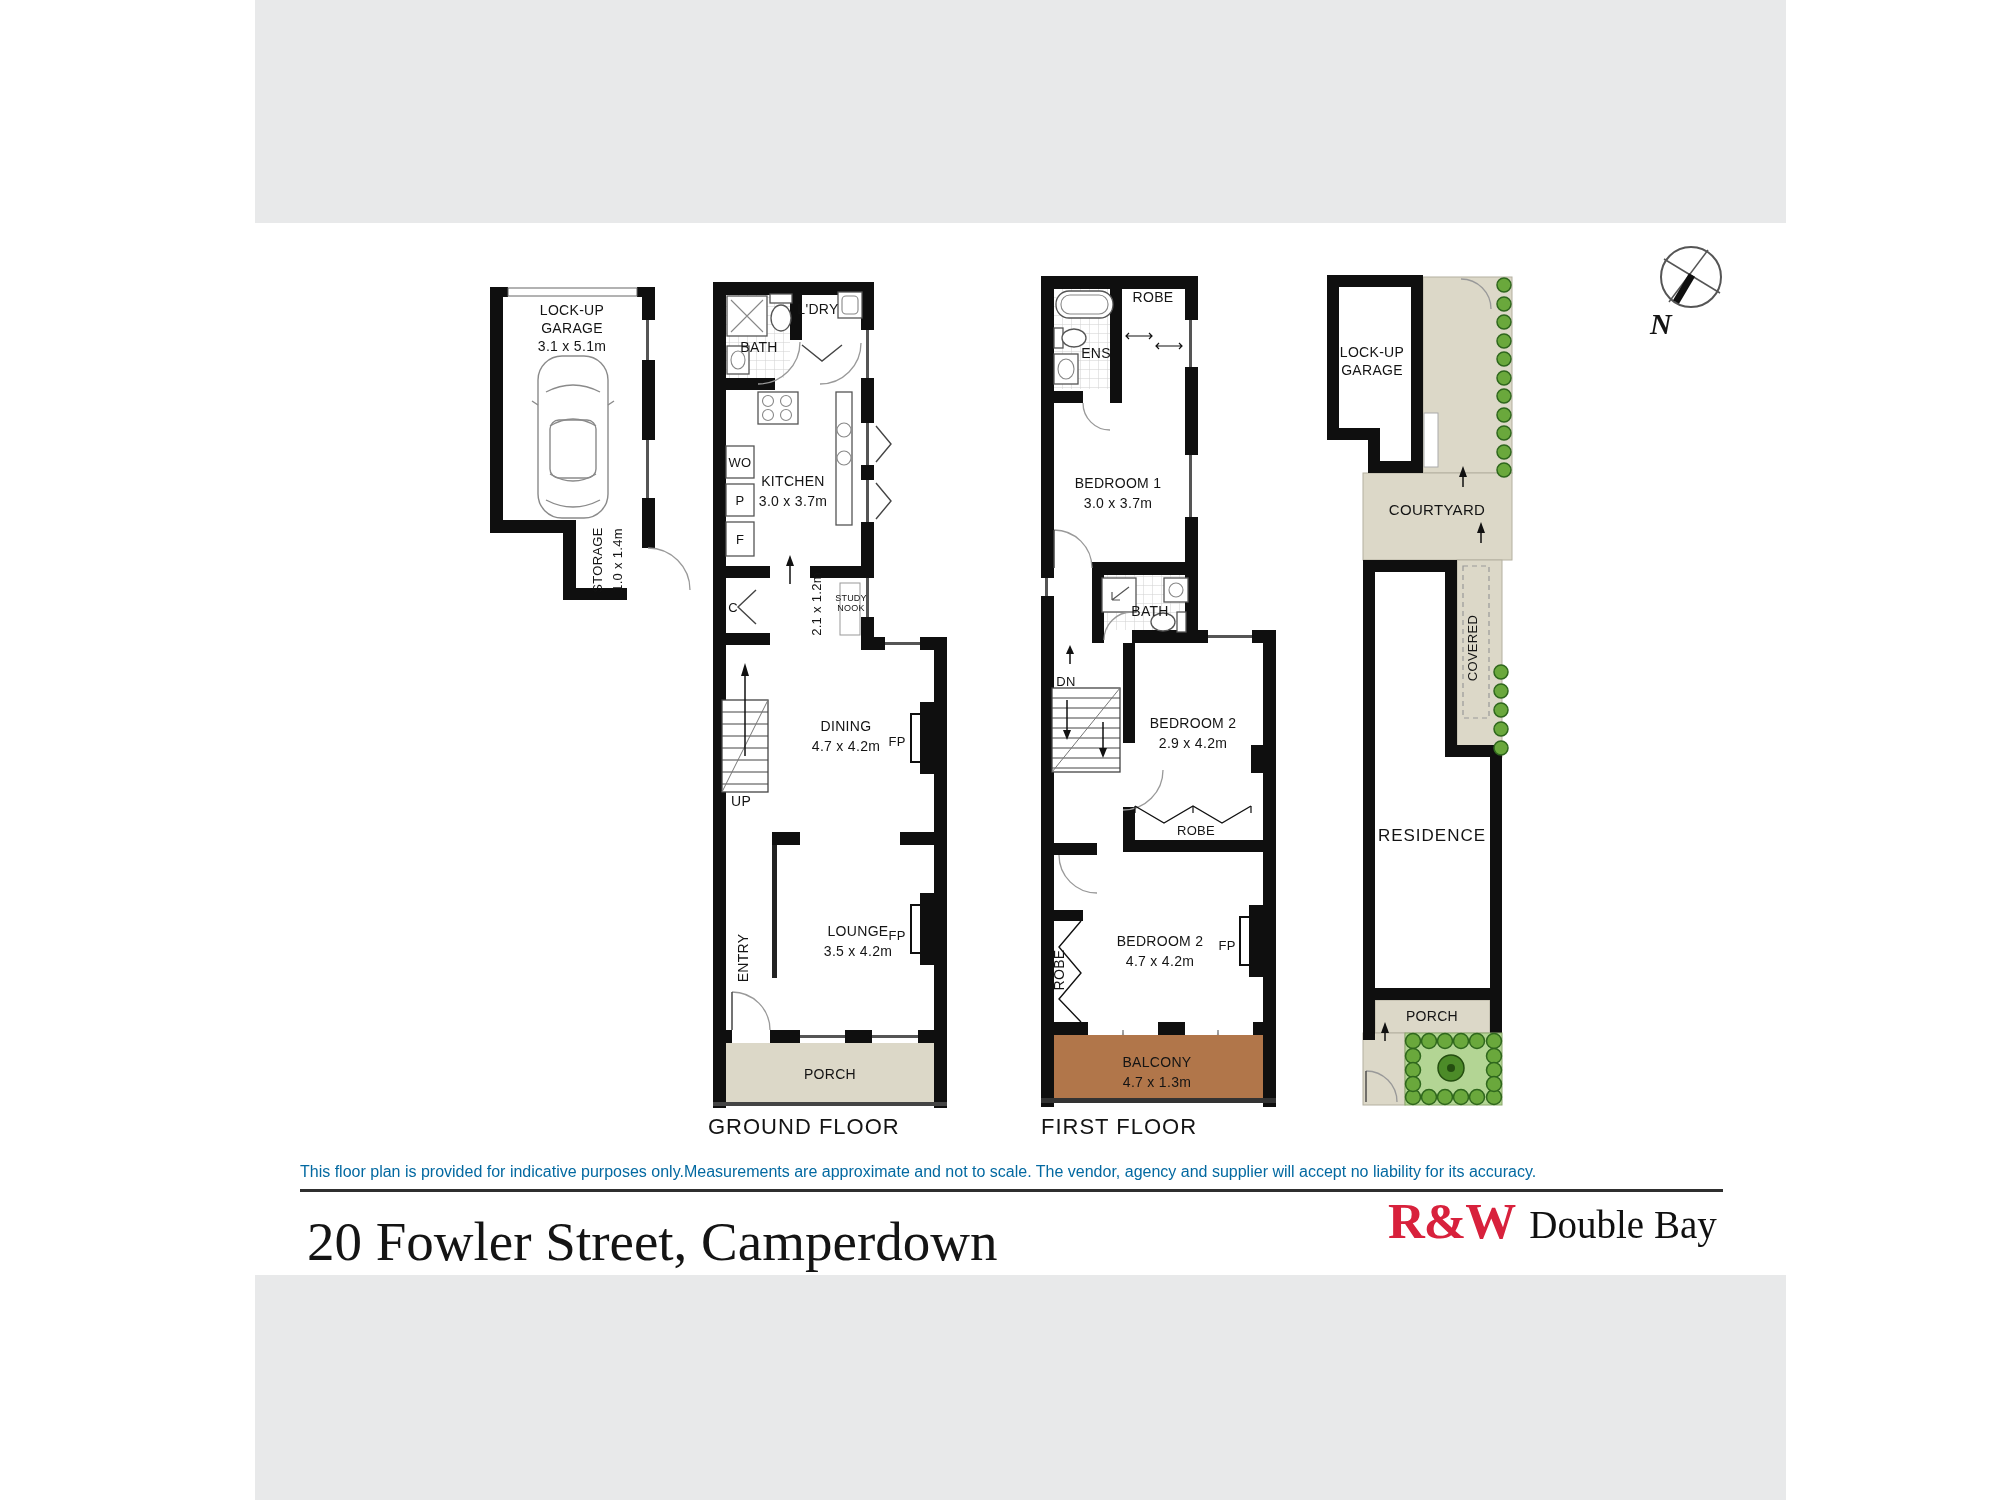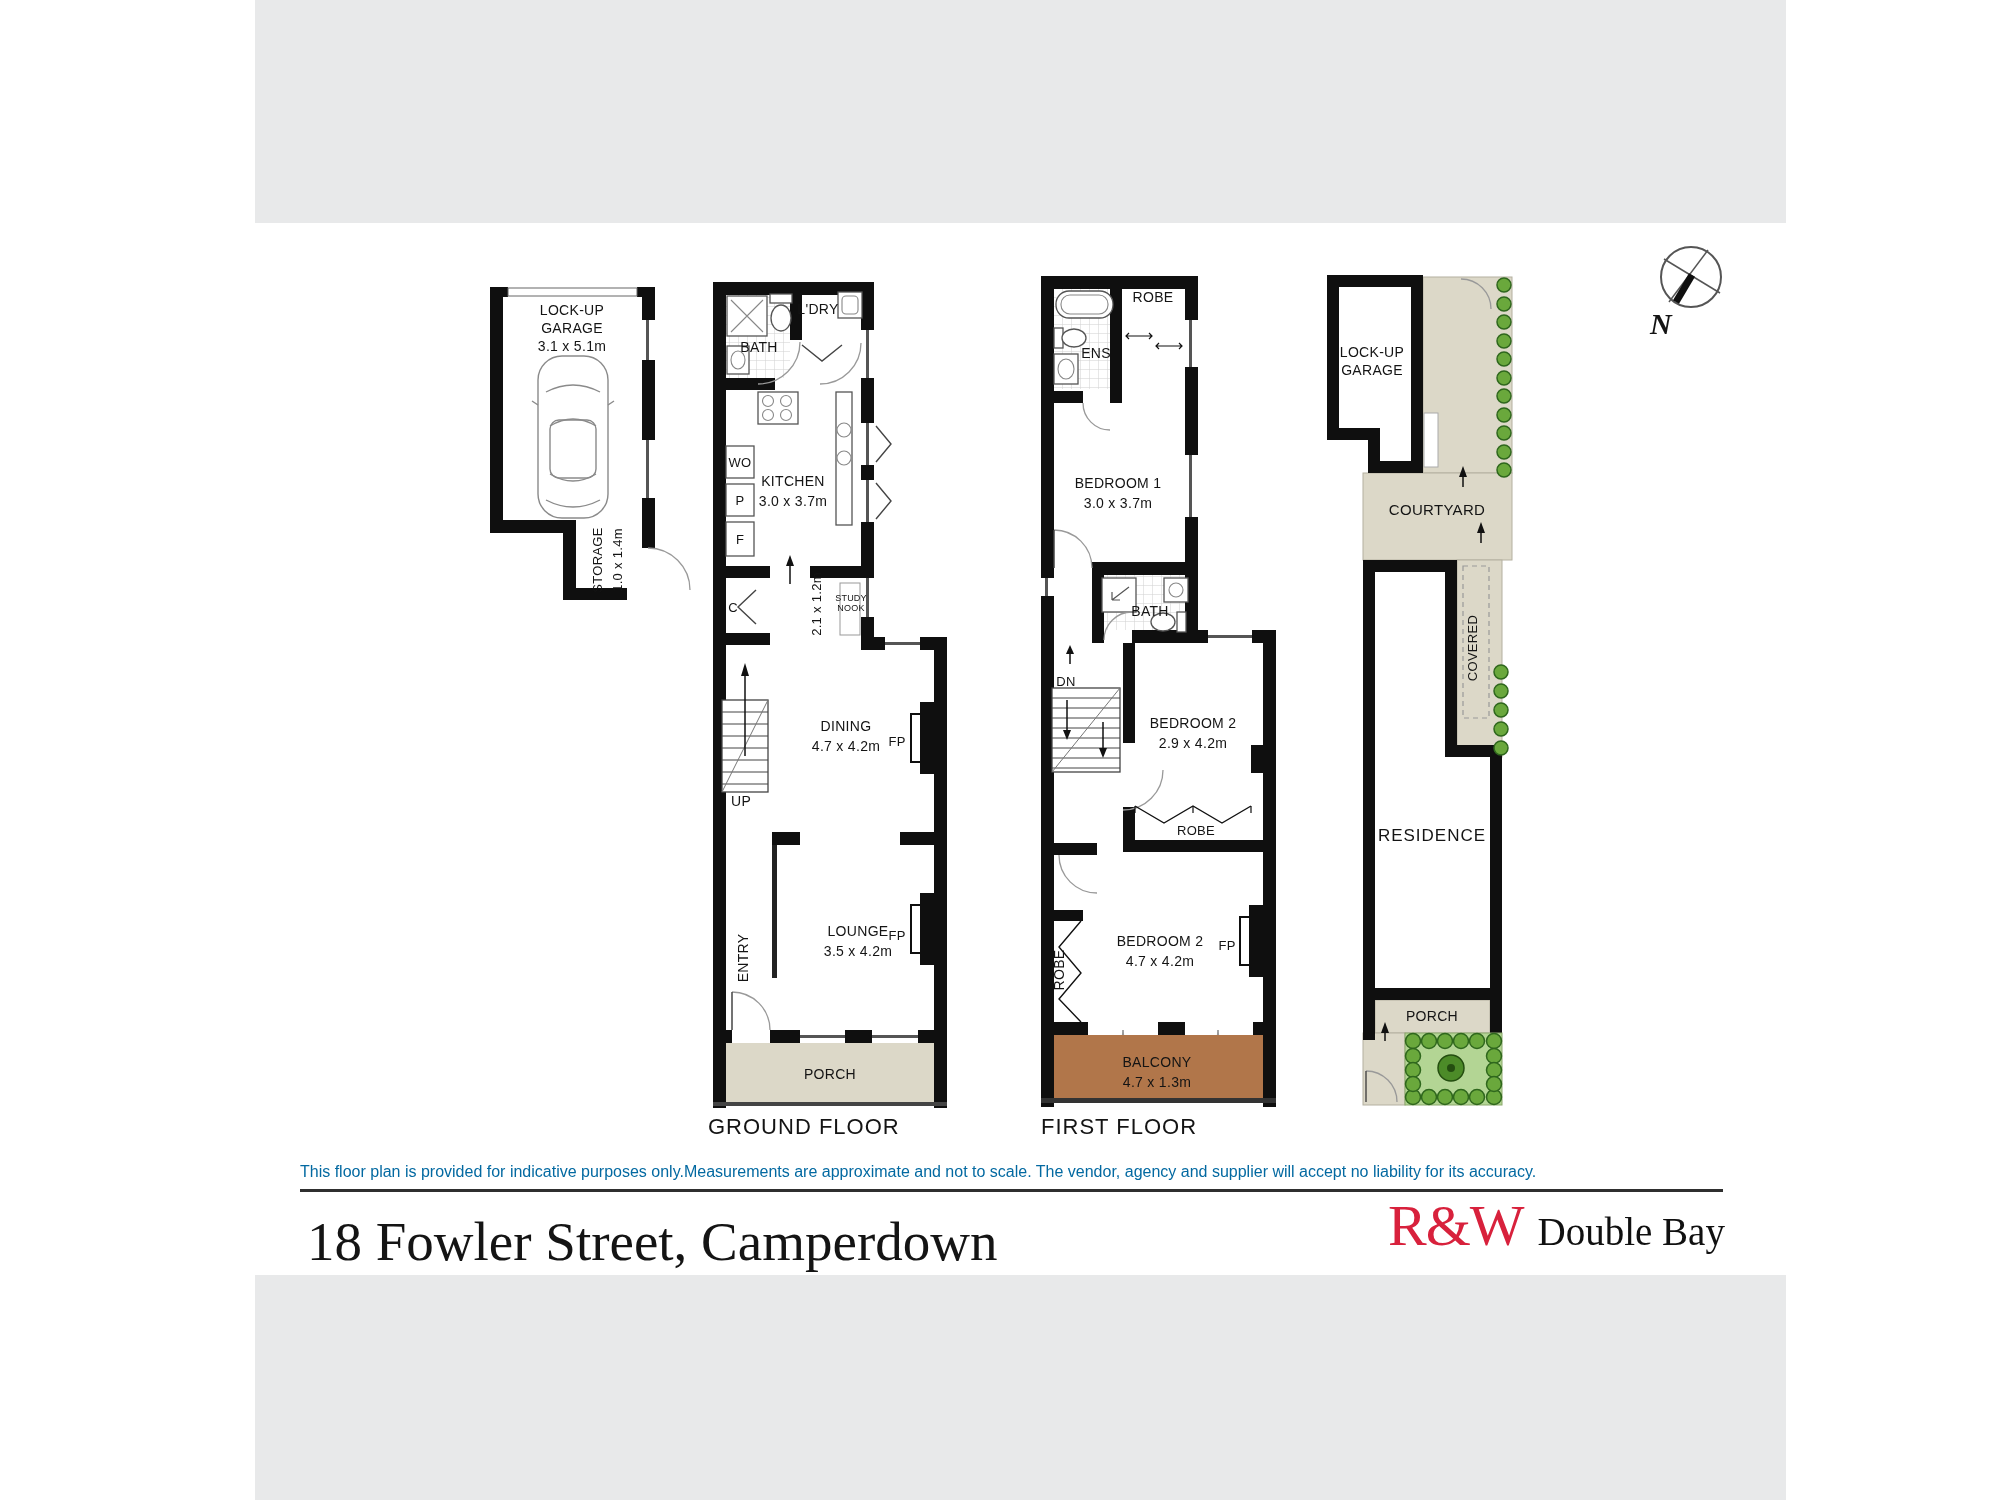--- a/index.html
+++ b/index.html
@@ -21,21 +21,21 @@
   .winline{fill:#555;}
   .fx{fill:#ffffff;stroke:#555;stroke-width:1.3;}
   .fxl{fill:none;stroke:#888;stroke-width:1.1;}
   .arc{fill:none;stroke:#999;stroke-width:1.3;}
   .thin{fill:none;stroke:#444;stroke-width:1.4;}
   .disclaimer{position:absolute;left:300px;top:1163px;width:1430px;font-size:16px;color:#0369a1;}
   .rule{position:absolute;left:300px;top:1189px;width:1423px;height:3px;background:#2f2f2f;}
   .address{position:absolute;left:307px;top:1210px;font-family:"Liberation Serif",serif;
            font-size:55px;color:#141414;white-space:nowrap;}
   .logo{position:absolute;left:1388px;top:1192px;display:flex;align-items:baseline;}
-  .logo .rw{font-family:"Liberation Serif",serif;font-size:58px;font-weight:400;color:#d8213c;letter-spacing:-1px;}
+  .logo .rw{font-family:"Liberation Serif",serif;font-size:51px;font-weight:700;color:#d8213c;letter-spacing:-1px;}
   .logo .db{font-family:Liberation Serif, serif;font-size:39px;color:#101010;margin-left:14px;}
 </style>
 </head>
 <body>
 
 <div class="canvas">
   <div class="band top"></div>
   <div class="band bottom"></div>
 
   <svg width="2000" height="1500" viewBox="0 0 2000 1500">
@@ -366,18 +366,18 @@
       <circle cx="1691" cy="277" r="30" fill="none" stroke="#555" stroke-width="2"></circle>
       <line x1="1664" y1="259" x2="1720" y2="293" stroke="#555" stroke-width="1.5"></line>
       <line x1="1708" y1="250" x2="1669" y2="302" stroke="#555" stroke-width="1.5"></line>
       <line x1="1692" y1="275" x2="1676" y2="302" stroke="#0f0f0f" stroke-width="7"></line>
       <text class="n-mark" x="1650" y="334">N</text>
     </g>
   </svg>
 
   <div class="disclaimer">This floor plan is provided for indicative purposes only.Measurements are approximate and not to scale. The vendor, agency and supplier will accept no liability for its accuracy.</div>
   <div class="rule"></div>
-  <div class="address">18 Fowler Street, Camperdown</div>
+  <div class="address">20 Fowler Street, Camperdown</div>
   <div class="logo">
     <span class="rw">R&amp;W</span>
     <span class="db">Double Bay</span>
   </div>
 </div>
 
 </body></html>

